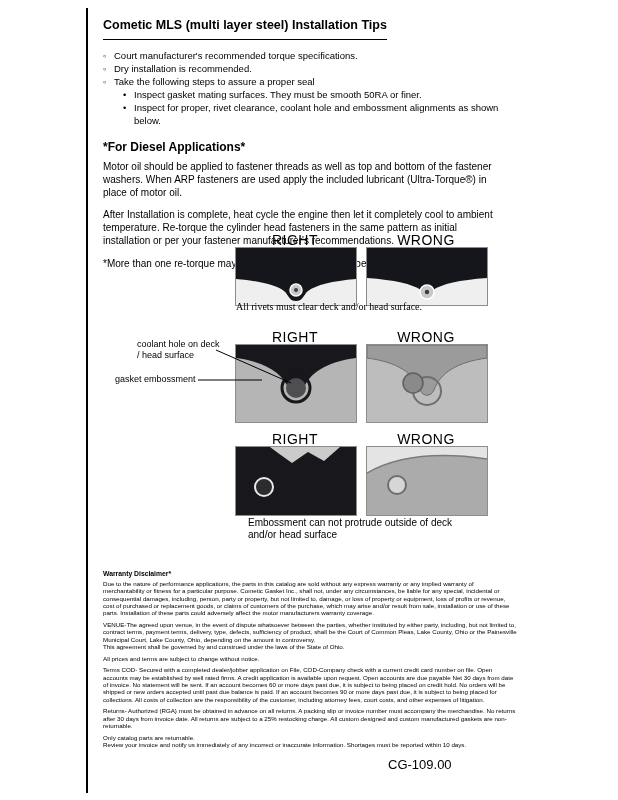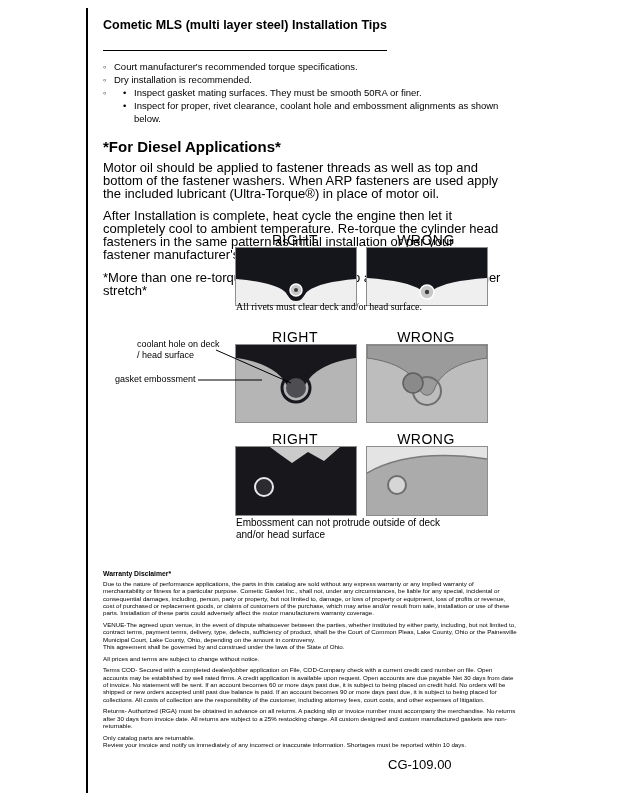--- a/index.html
+++ b/index.html
@@ -5,27 +5,27 @@
   html,body { margin:0; padding:0; background:#ffffff; }
   .page {
     position:relative; width:618px; height:800px; background:#ffffff;
     font-family:"Liberation Sans", sans-serif; color:#000; overflow:hidden;
   }
   .left-rule {
     position:absolute; left:86px; top:8px; width:2px; height:785px; background:#000;
   }
   .content { position:absolute; left:103px; top:18px; width:404px; }
   .title { font-size:12.5px; font-weight:bold; }
-  .title-underline { display:inline-block; border-bottom:1.4px solid #000; padding-bottom:18px; }
+  .title-underline { display:inline-block; border-bottom:1.4px solid #000; padding-bottom:7px; }
   .tip-list { list-style:none; margin:9px 0 0 0; padding:0; }
   .tip { position:relative; padding-left:11px; font-size:9.5px; line-height:13px; }
   .tip .marker { position:absolute; left:0; top:0; }
   .tip.sub { margin-left:20px; }
-  .diesel-heading { margin-top:13px; font-size:15px; font-weight:bold; }
-  .para { margin:6px 0 0 0; font-size:13px; line-height:13px; width:400px; }
+  .diesel-heading { margin-top:13px; font-size:12px; font-weight:bold; }
+  .para { margin:6px 0 0 0; font-size:10px; line-height:13px; width:400px; }
   .para.second { margin-top:9px; }
   .para.note { margin-top:10px; }
 
   .diagrams { position:absolute; left:0; top:228px; width:618px; height:332px; }
   .dg-header { position:absolute; width:120px; text-align:center; font-size:14px; letter-spacing:0.5px; }
   .dg-img { position:absolute; width:120px; border:1px solid #8d8d8d; background:#000; }
   .dg-img svg { display:block; }
   .dg-caption { position:absolute; font-size:10px; line-height:12px; white-space:pre-line; }
   .callout { position:absolute; font-size:9px; line-height:10.5px; }
   .callout-lines { position:absolute; left:0; top:0; pointer-events:none; }
@@ -52,20 +52,21 @@
       <li class="tip">
         <span class="marker">◦</span>
         <span>Court manufacturer's recommended torque specifications.</span>
       </li>
       <li class="tip">
         <span class="marker">◦</span>
         <span>Dry installation is recommended.</span>
       </li>
       <li class="tip">
         <span class="marker">◦</span>
+        <span>Take the following steps to assure a proper seal</span>
       </li>
       <li class="tip sub">
         <span class="marker">•</span>
         <span>Inspect gasket mating surfaces.  They must be smooth 50RA or finer.</span>
       </li>
       <li class="tip sub">
         <span class="marker">•</span>
         <span>Inspect for proper, rivet clearance, coolant hole and embossment alignments as shown below.</span>
       </li>
     </ul>
@@ -135,21 +136,21 @@
       </svg>
     </div>
     <div class="dg-img" style="left:366px; top:218px;">
       <svg width="120" height="68" viewBox="0 0 120 68">
         <rect width="120" height="68" fill="#e4e4e4"></rect>
         <path d="M0,26 C28,10 66,4 120,12 L120,68 L0,68 Z" fill="#ababab"></path>
         <path d="M0,26 C28,10 66,4 120,12" fill="none" stroke="#7a7a7a" stroke-width="1.5"></path>
         <circle cx="30" cy="38" r="9" fill="#d6d6d6" stroke="#6e6e6e" stroke-width="2"></circle>
       </svg>
     </div>
-    <div class="dg-caption" style="left:236px; top:289px;">Embossment can not protrude outside of deck
+    <div class="dg-caption" style="left:248px; top:289px;">Embossment can not protrude outside of deck
 and/or head surface</div>
 
     <svg class="callout-lines" width="618" height="332">
       <line x1="216" y1="122" x2="291" y2="155" stroke="#000" stroke-width="1"></line>
       <line x1="198" y1="152" x2="262" y2="152" stroke="#000" stroke-width="1"></line>
     </svg>
   </div>
 
   <div class="warranty">
     <div class="warranty-heading">Warranty Disclaimer*</div>

